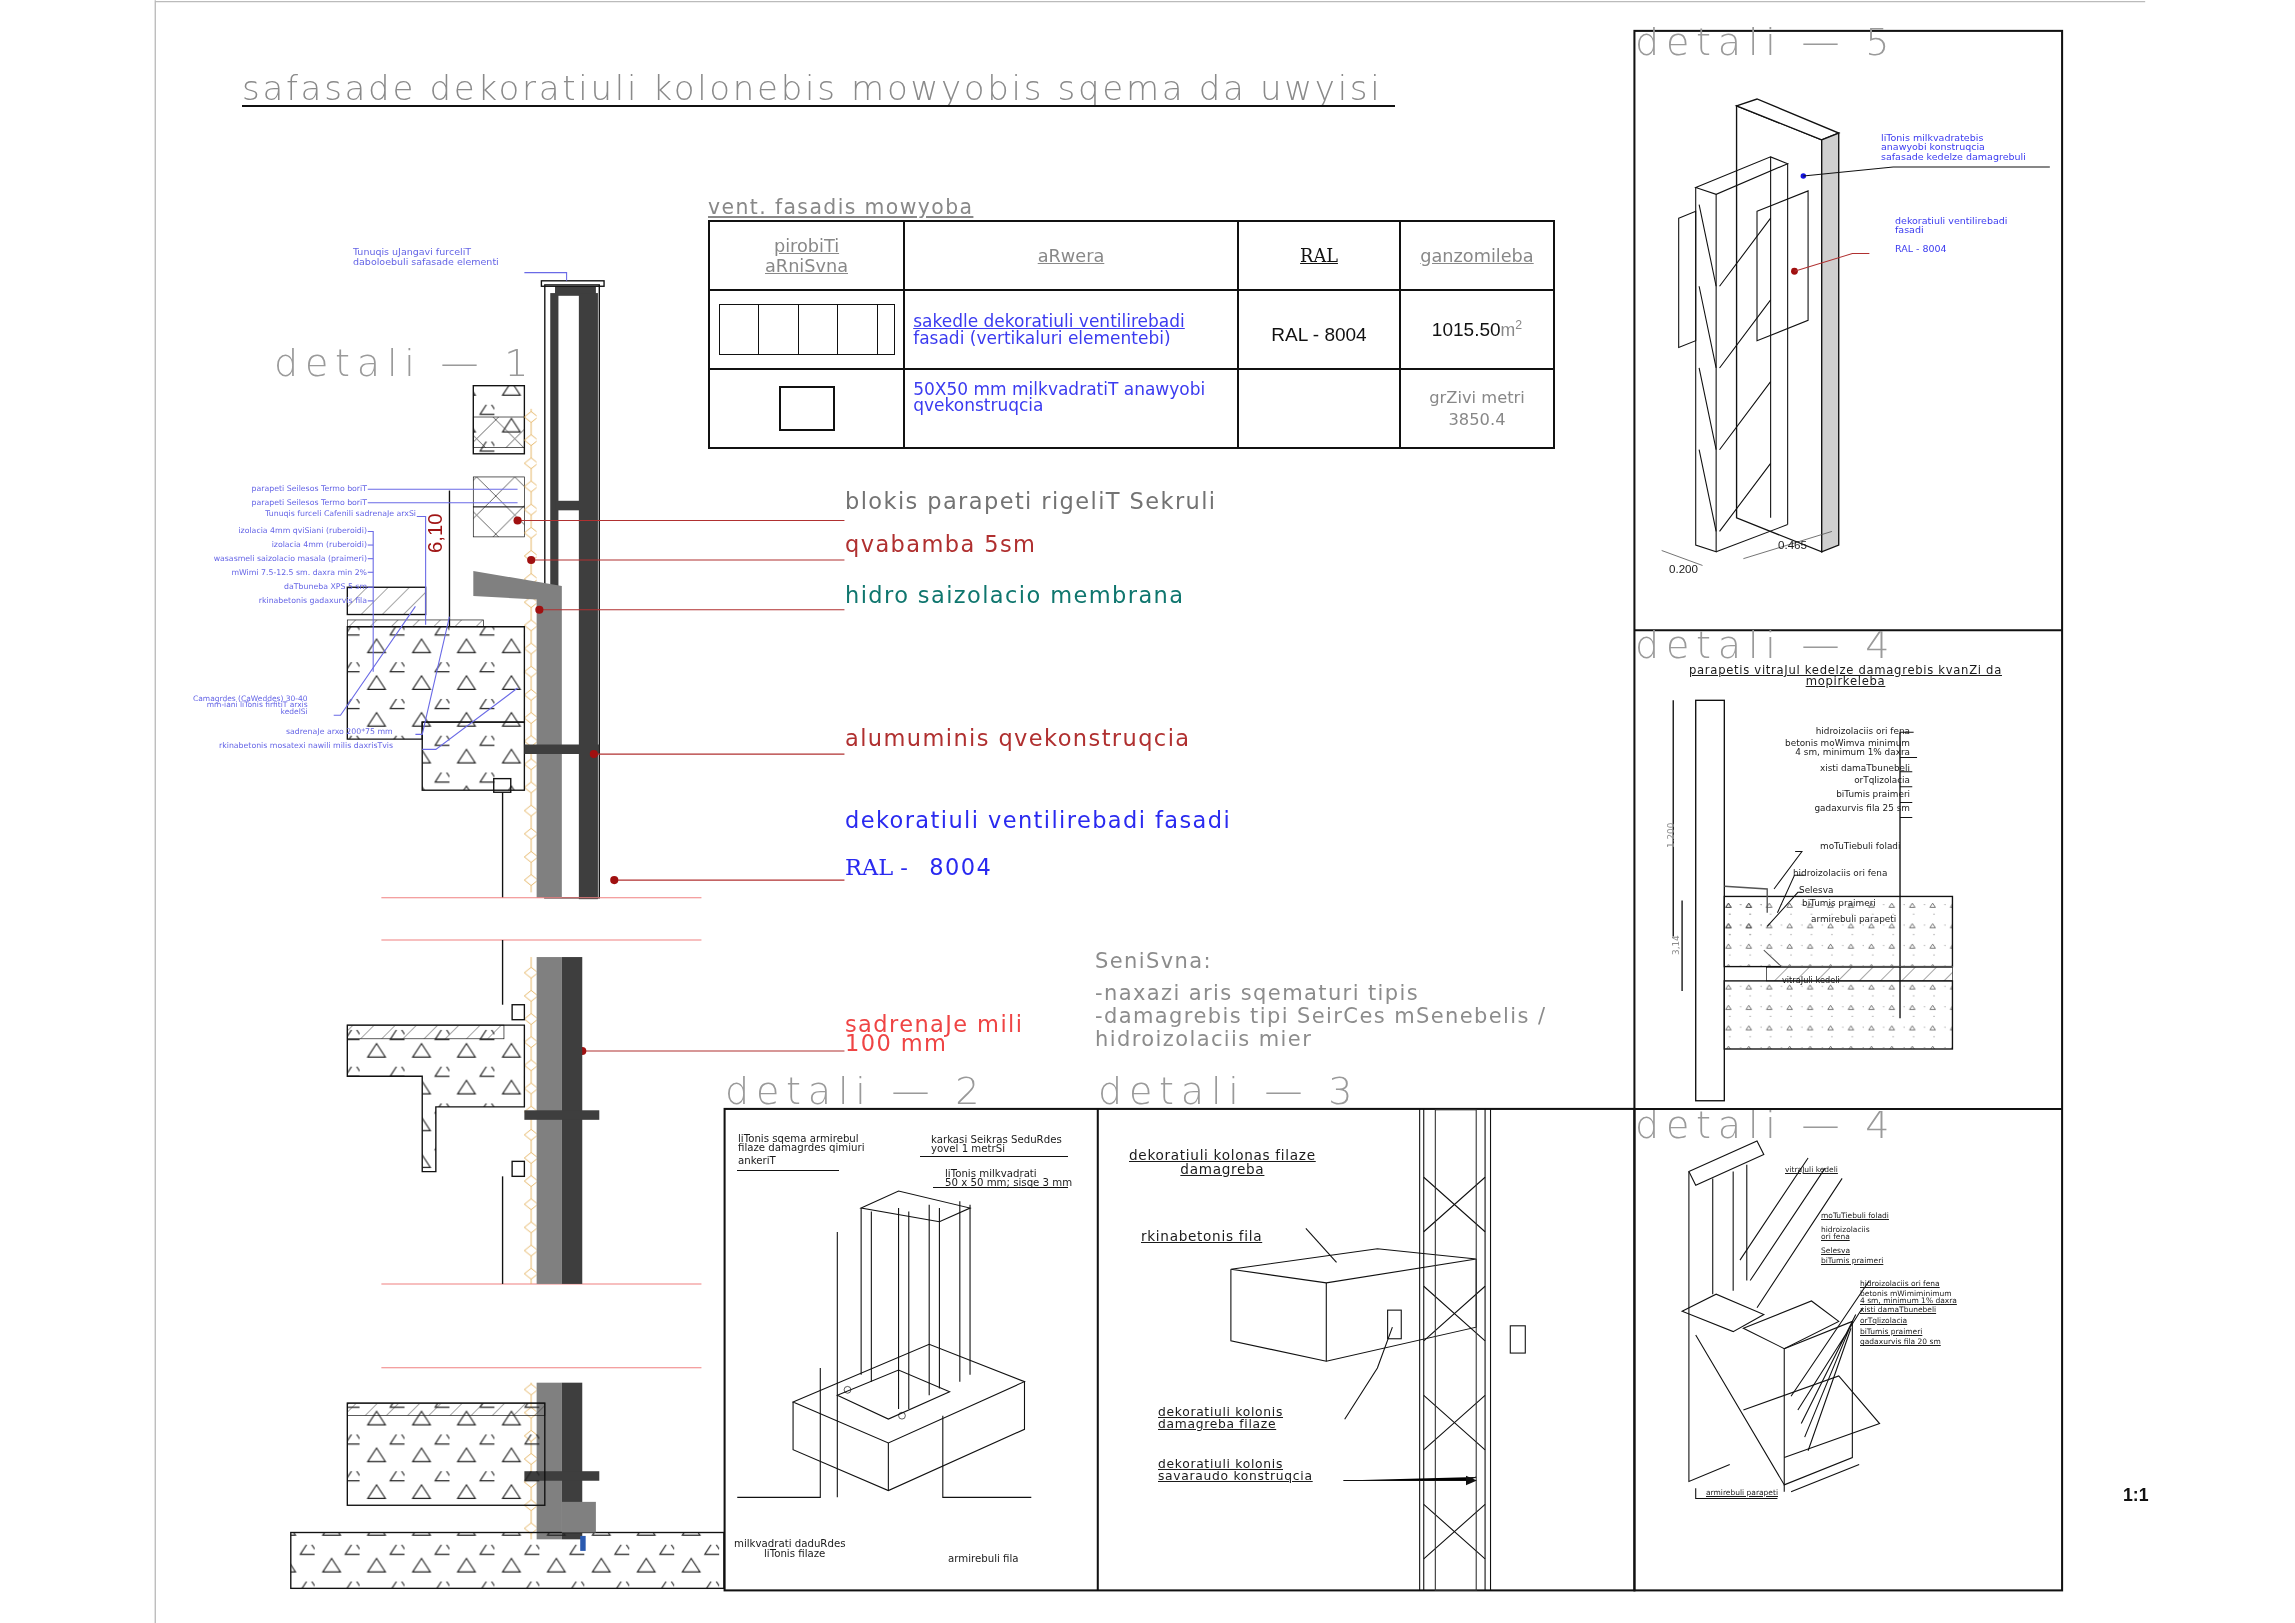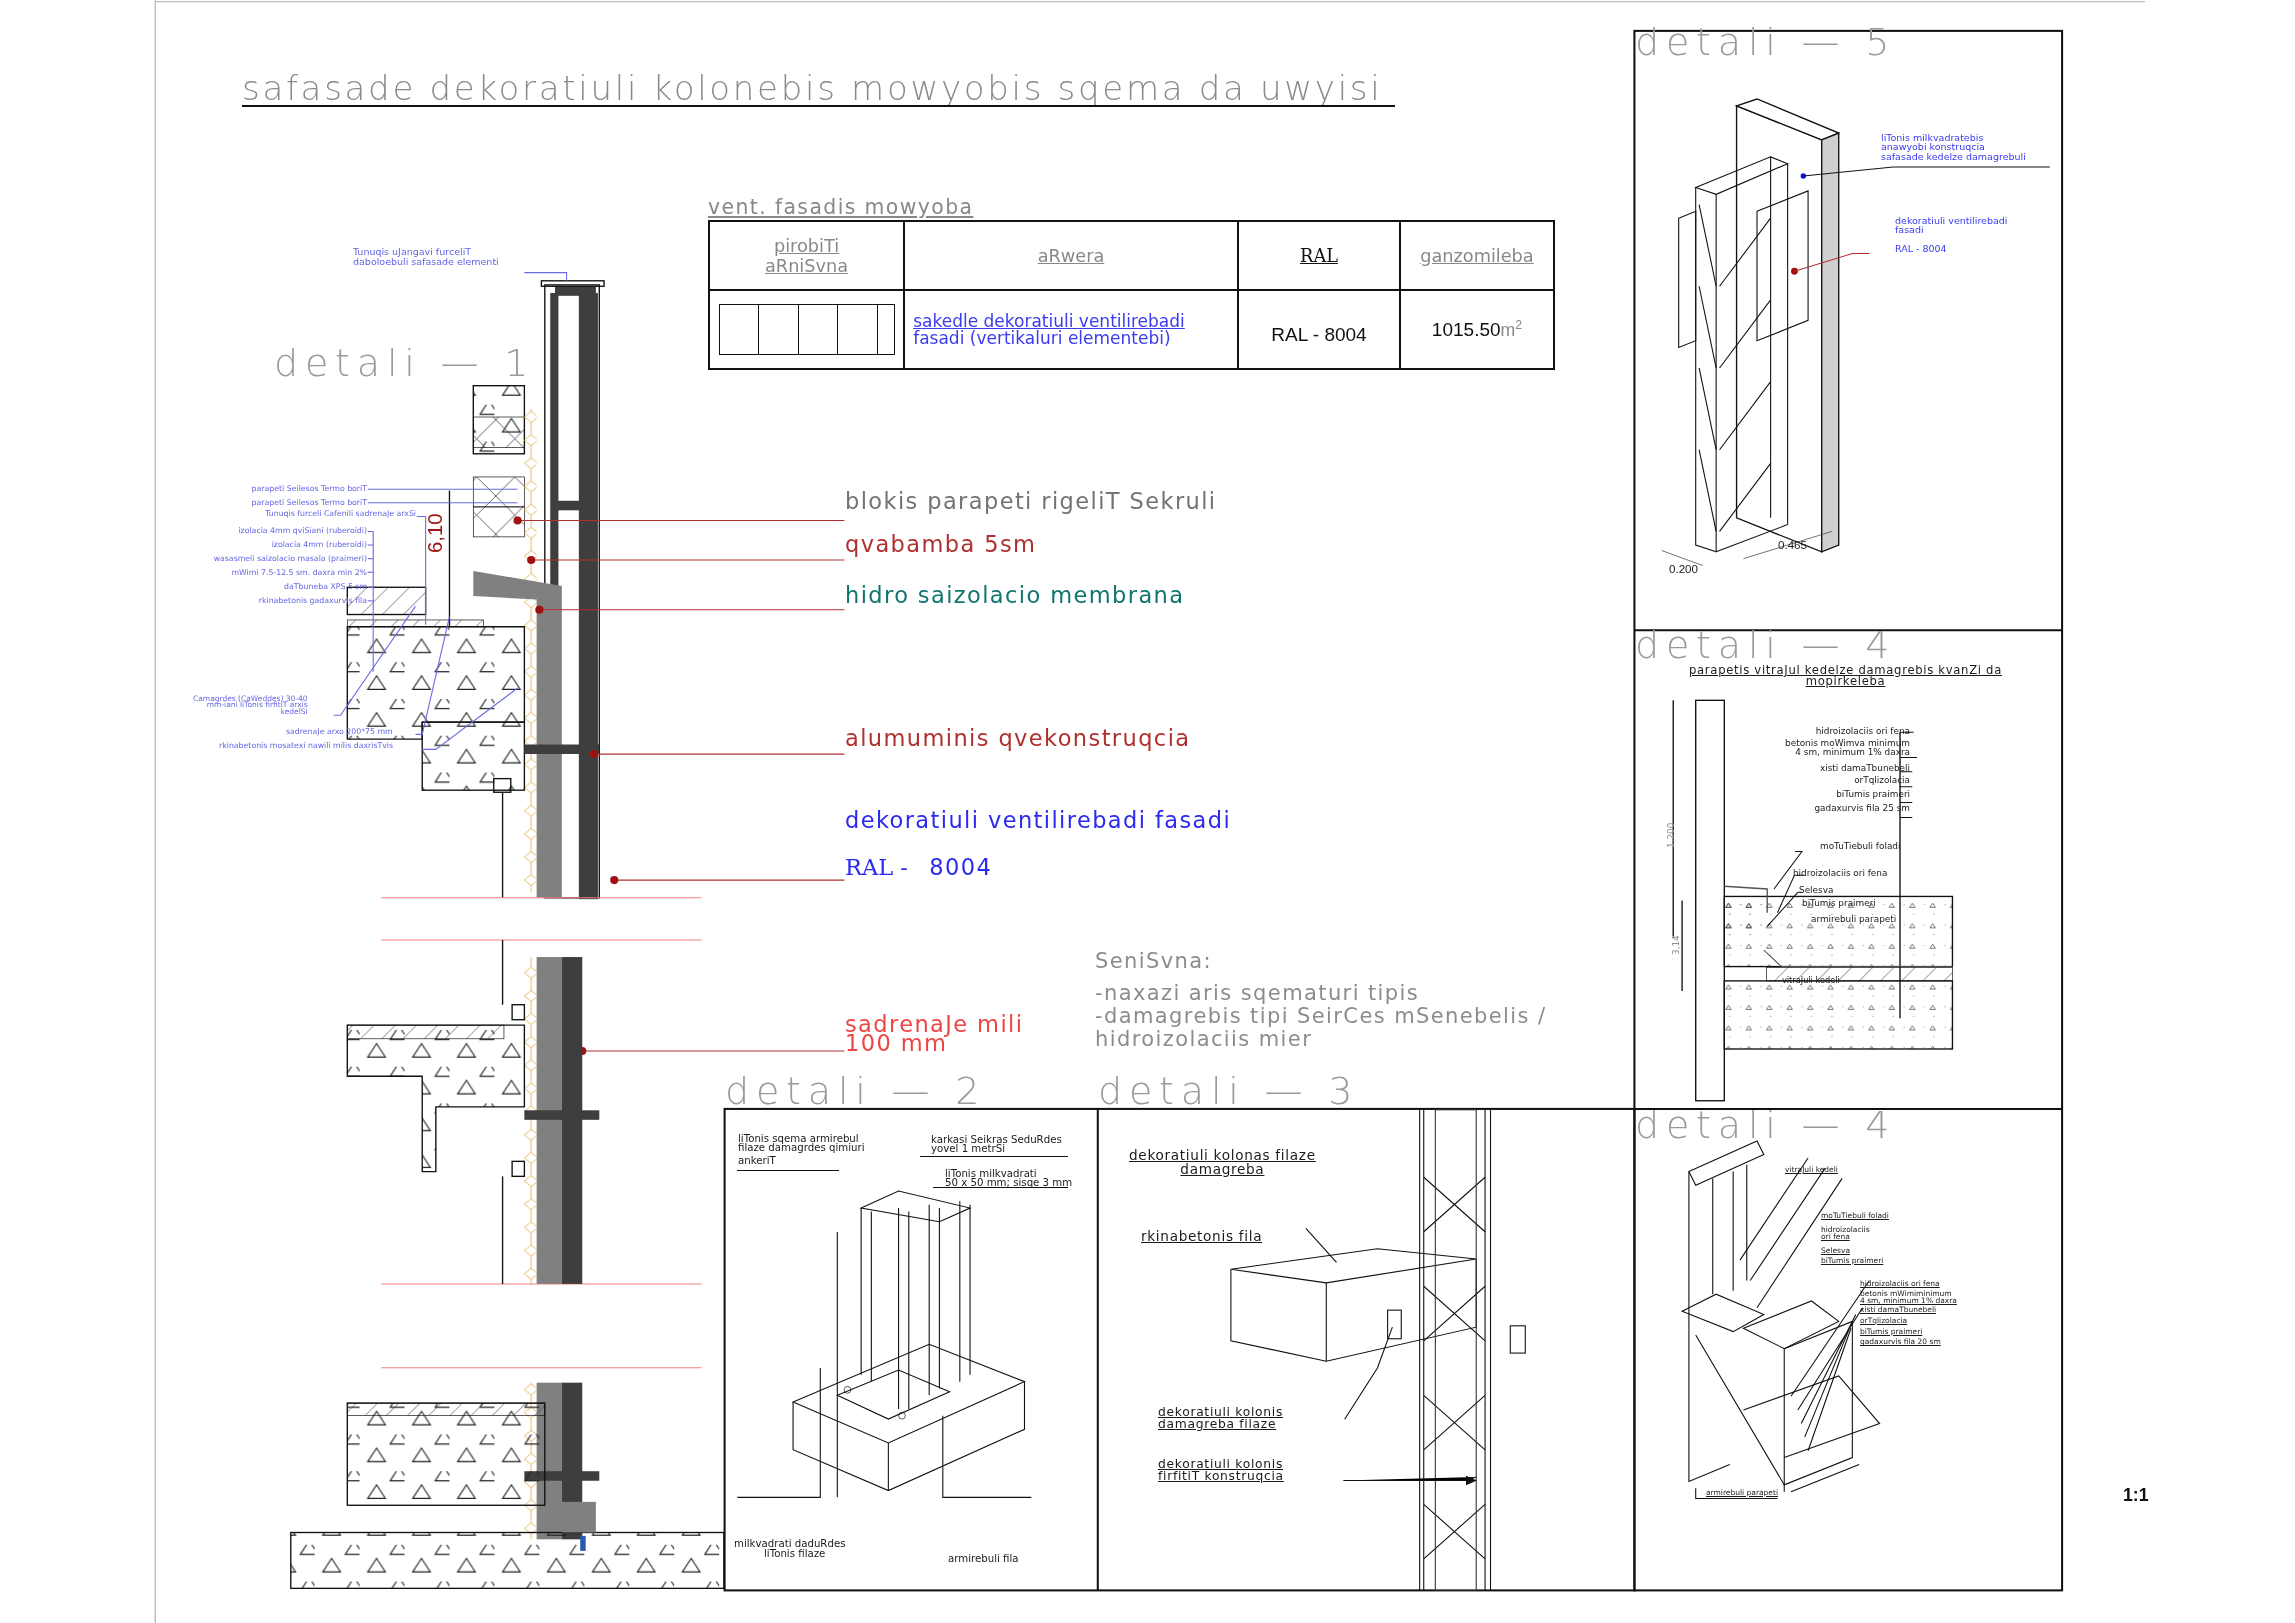--- a/index.html
+++ b/index.html
@@ -226,20 +226,34 @@
     </td>
     <td class="t-blue" style="text-align:left;padding-left:8.2px;line-height:0.95;font-size:17px;">
       <div style="text-decoration:underline;">sakedle dekoratiuli ventilirebadi</div>
       <div>fasadi (vertikaluri elementebi)</div>
     </td>
     <td style="font-family:'Liberation Sans',sans-serif;font-size:19px;color:#111;padding-top:11px;">RAL - 8004</td>
     <td style="font-family:'Liberation Sans',sans-serif;font-size:19px;color:#111;">
       <span>1015.50</span><span style="color:#888;font-size:17.7px;">m</span><sup style="color:#888;font-size:12.3px;">2</sup>
     </td>
   </tr>
+  <tr>
+    <td>
+      <div style="margin:0 auto;width:52px;height:41px;border:2px double #111;"></div>
+    </td>
+    <td class="t-blue" style="text-align:left;padding-left:8.2px;line-height:0.95;font-size:17px;vertical-align:top;padding-top:11px;">
+      <div>50X50 mm milkvadratiT anawyobi</div>
+      <div>qvekonstruqcia</div>
+    </td>
+    <td></td>
+    <td style="color:#888;font-size:16.3px;line-height:1.35;">
+      <div>grZivi metri</div>
+      <div>3850.4</div>
+    </td>
+  </tr>
 </tbody>
   </table>
 
 <div class="abs detail-lbl" style="left:274px;top:341px;">detali  —  1</div>
 <div class="abs lbl t-lblue" style="left:353px;top:247px;font-size:9.5px;">
   <div>Tunuqis uJangavi furceliT</div>
   <div>daboloebuli safasade elementi</div>
 </div>
 <div class="abs t-dred" style="left:424px;top:553px;font-size:20.4px;transform:rotate(-90deg);transform-origin:left top;font-family:'Liberation Sans',sans-serif;">6,10</div>
 
@@ -345,21 +359,21 @@
   <path d="M360 545 L540 545 L555 540" stroke="#111" stroke-width="1.6"></path>
   <path d="M362 455 L410 380 L432 320" stroke="#111" stroke-width="1.6" fill="none"></path>
   <polygon points="540,538 556,545 540,552" fill="#111"></polygon>
 </svg>
 <div class="abs lbl t-dark u" style="left:1158px;top:1406px;font-size:12.3px;line-height:1.0;letter-spacing:0.7px;">
   <div>dekoratiuli kolonis</div>
   <div>damagreba filaze</div>
 </div>
 <div class="abs lbl t-dark u" style="left:1158px;top:1458px;font-size:12.3px;line-height:1.0;letter-spacing:0.7px;">
   <div>dekoratiuli kolonis</div>
-  <div>firfitiT konstruqcia</div>
+  <div>savaraudo konstruqcia</div>
 </div>
 
 <div class="abs detail-lbl" style="left:1635px;top:20.4px;">detali  —  5</div>
 <div class="abs lbl t-blue" style="left:1881px;top:134px;font-size:9.5px;line-height:0.9;">
   <div>liTonis milkvadratebis</div>
   <div>anawyobi konstruqcia</div>
   <div style="margin-top:2px;">safasade kedelze damagrebuli</div>
 </div>
 <div class="abs lbl t-blue" style="left:1895px;top:217px;font-size:9.5px;line-height:0.9;">
   <div>dekoratiuli ventilirebadi</div>

